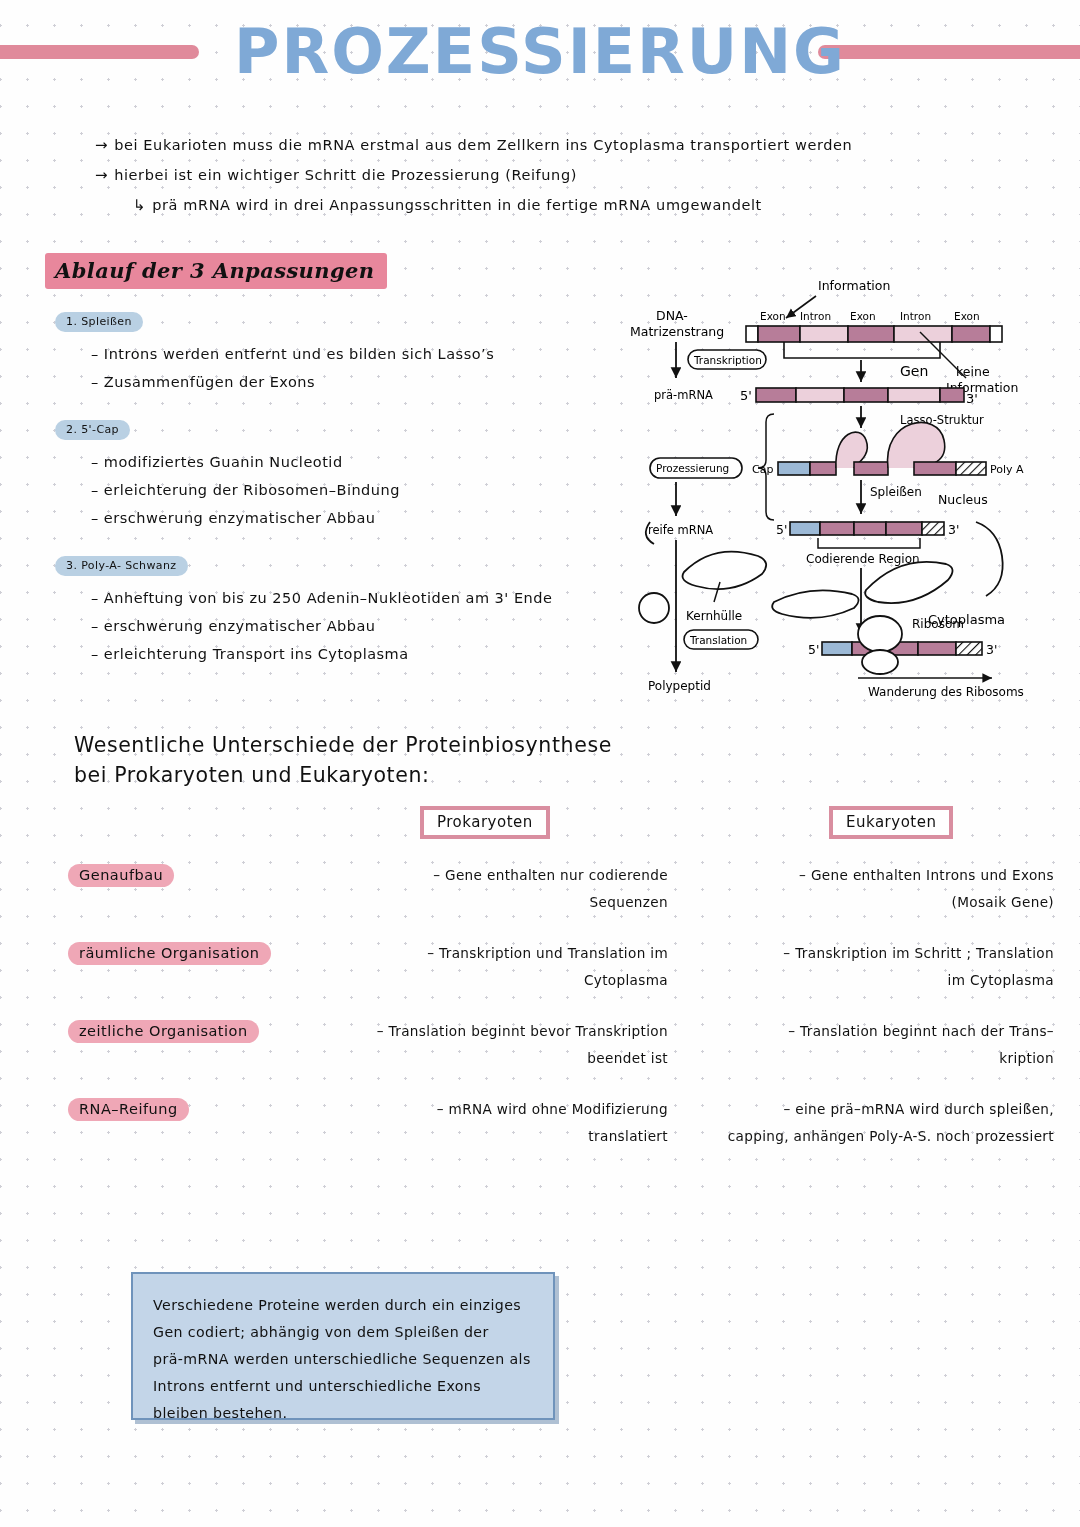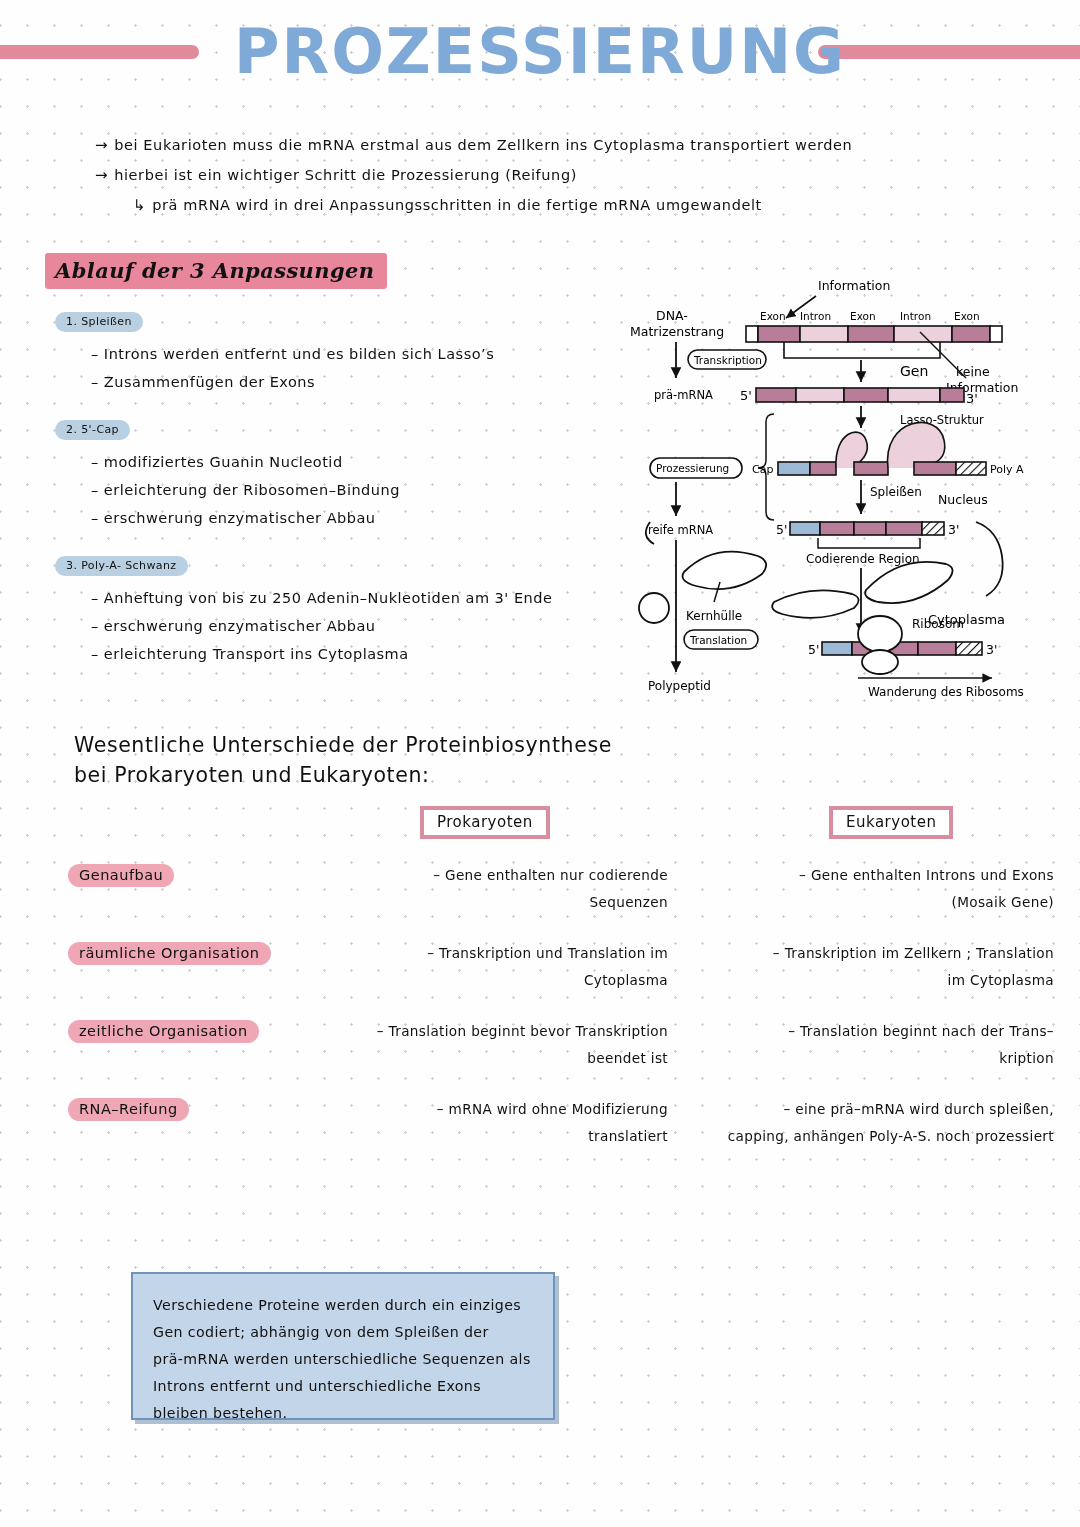--- a/index.html
+++ b/index.html
@@ -392,21 +392,21 @@
       </div>
     </div>
 
     <div class="cmp-row">
       <span class="cmp-label">räumliche Organisation</span>
       <div class="cmp-cell prok">
         <div class="l1">Transkription und Translation im</div>
         <div class="l2">Cytoplasma</div>
       </div>
       <div class="cmp-cell euk">
-        <div class="l1">Transkription  im Zellkern ; Translation</div>
+        <div class="l1">Transkription  im Schritt ; Translation</div>
         <div class="l2">im Cytoplasma</div>
       </div>
     </div>
 
     <div class="cmp-row">
       <span class="cmp-label">zeitliche  Organisation</span>
       <div class="cmp-cell prok">
         <div class="l1">Translation beginnt bevor Transkription</div>
         <div class="l2">beendet ist</div>
       </div>

